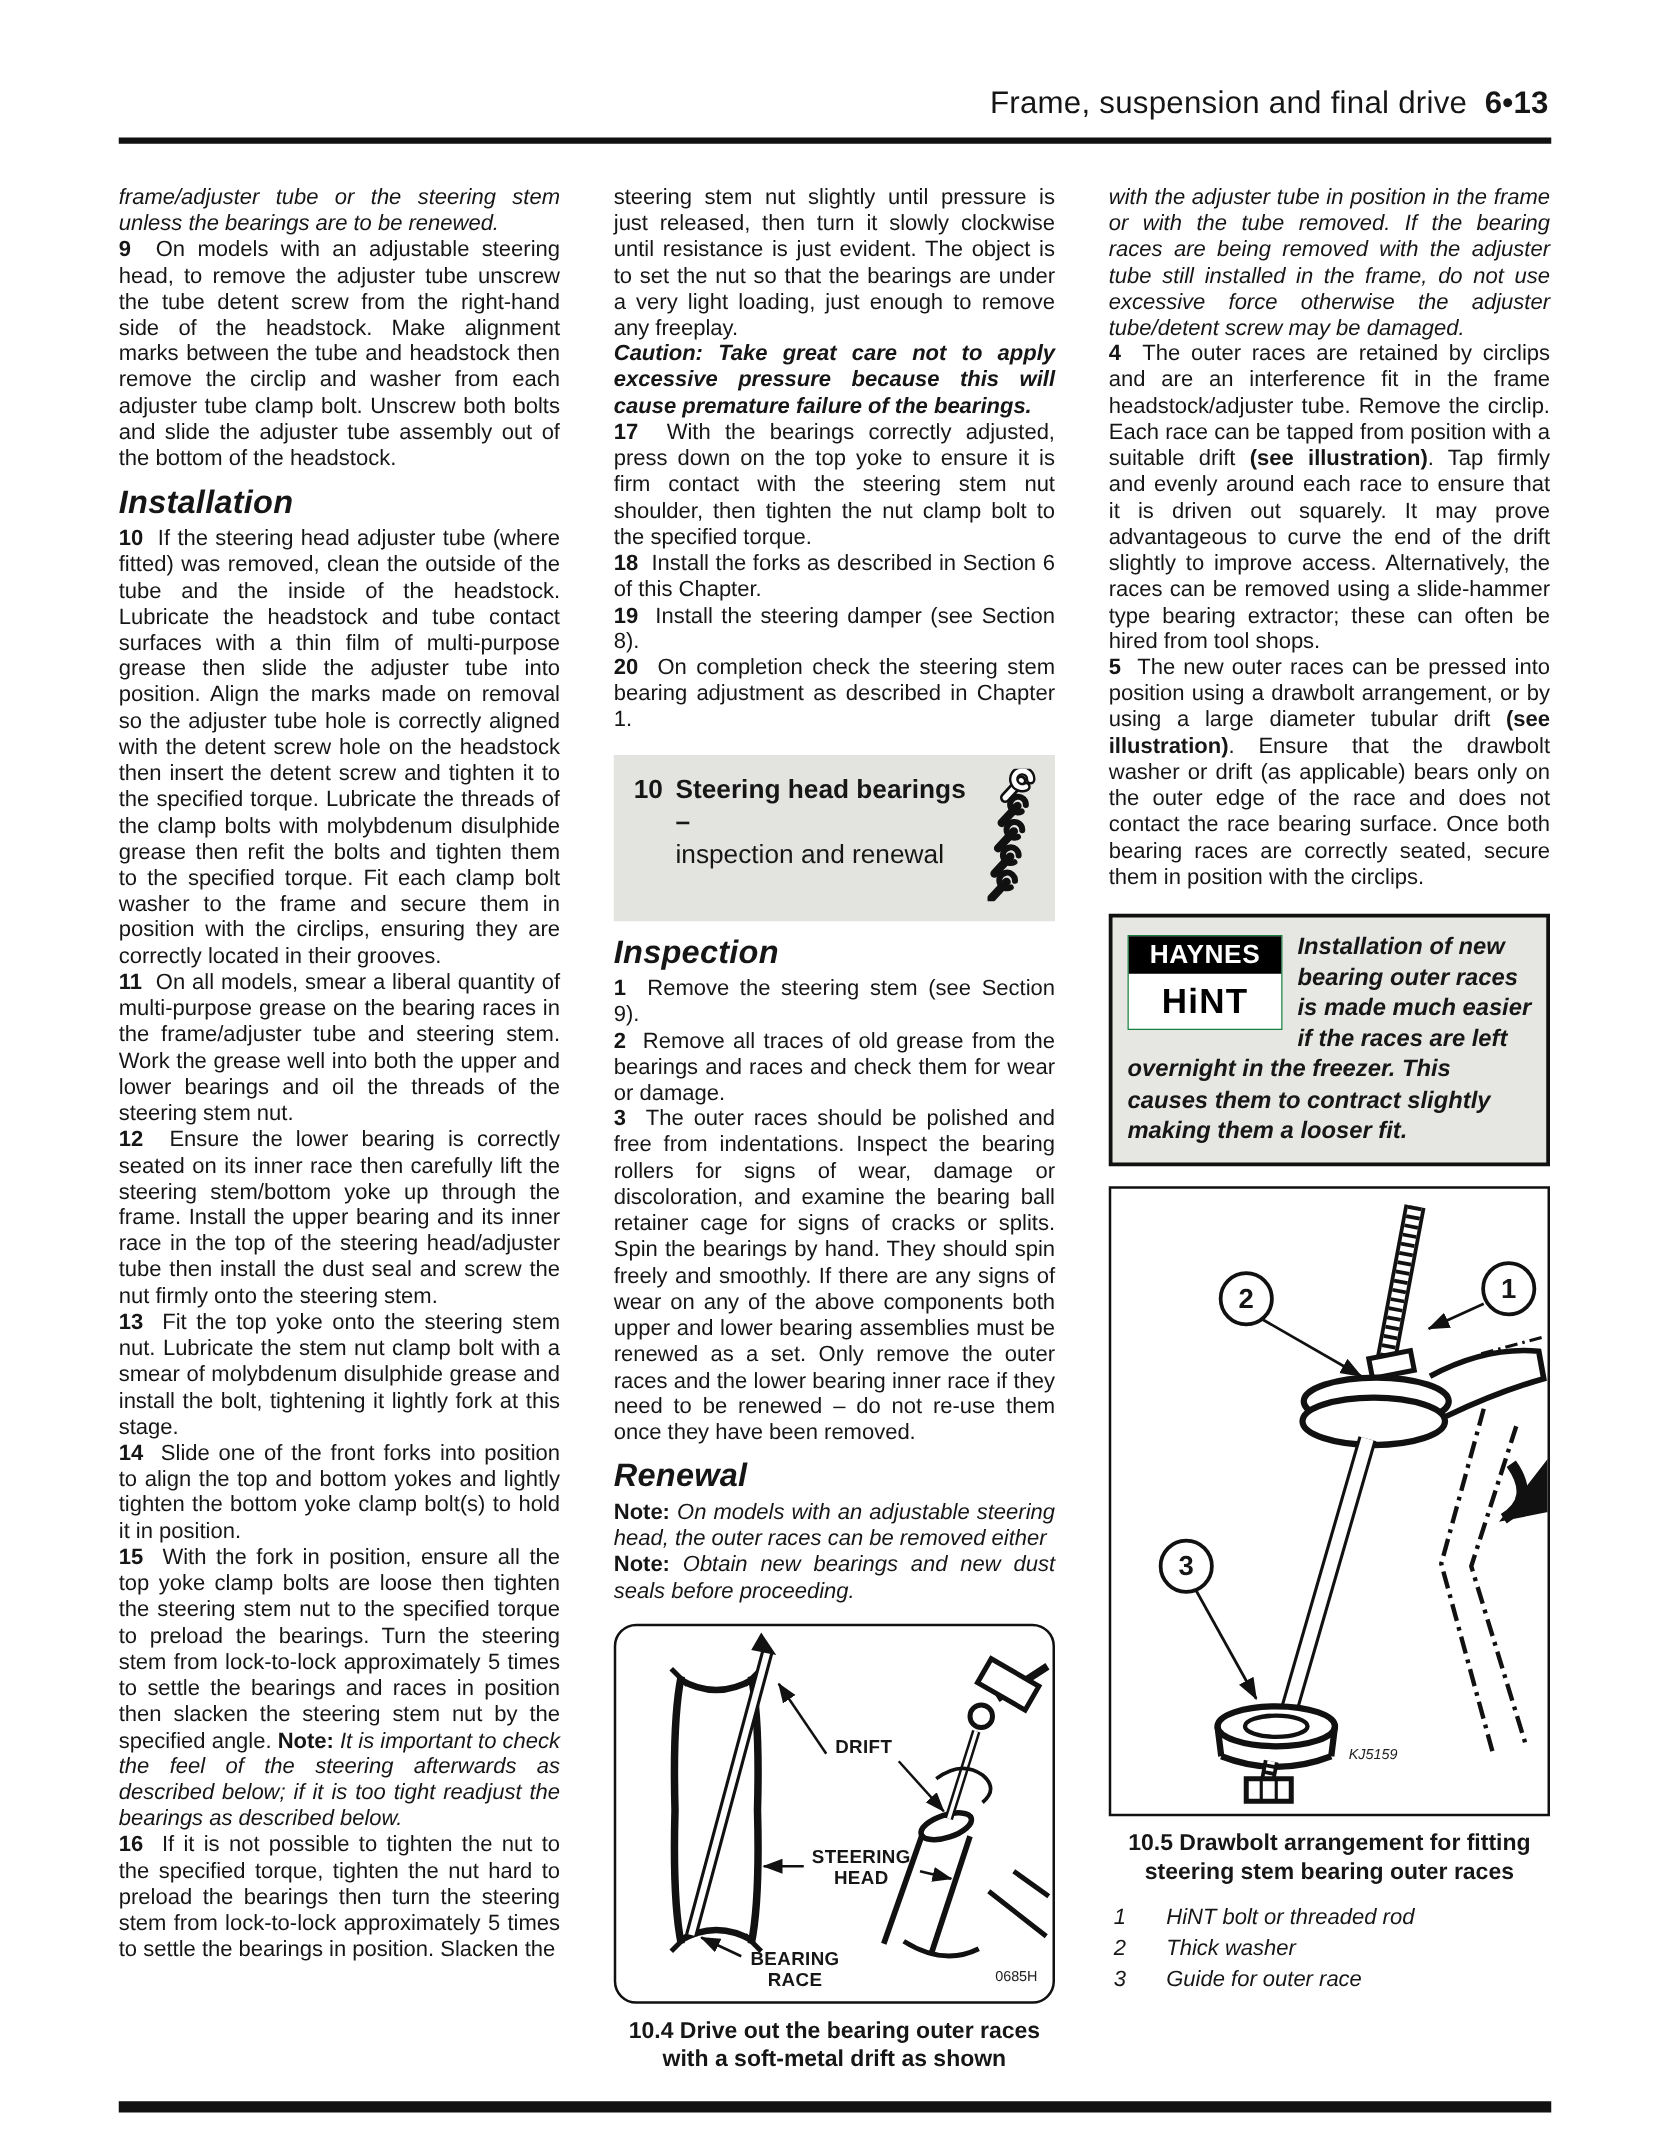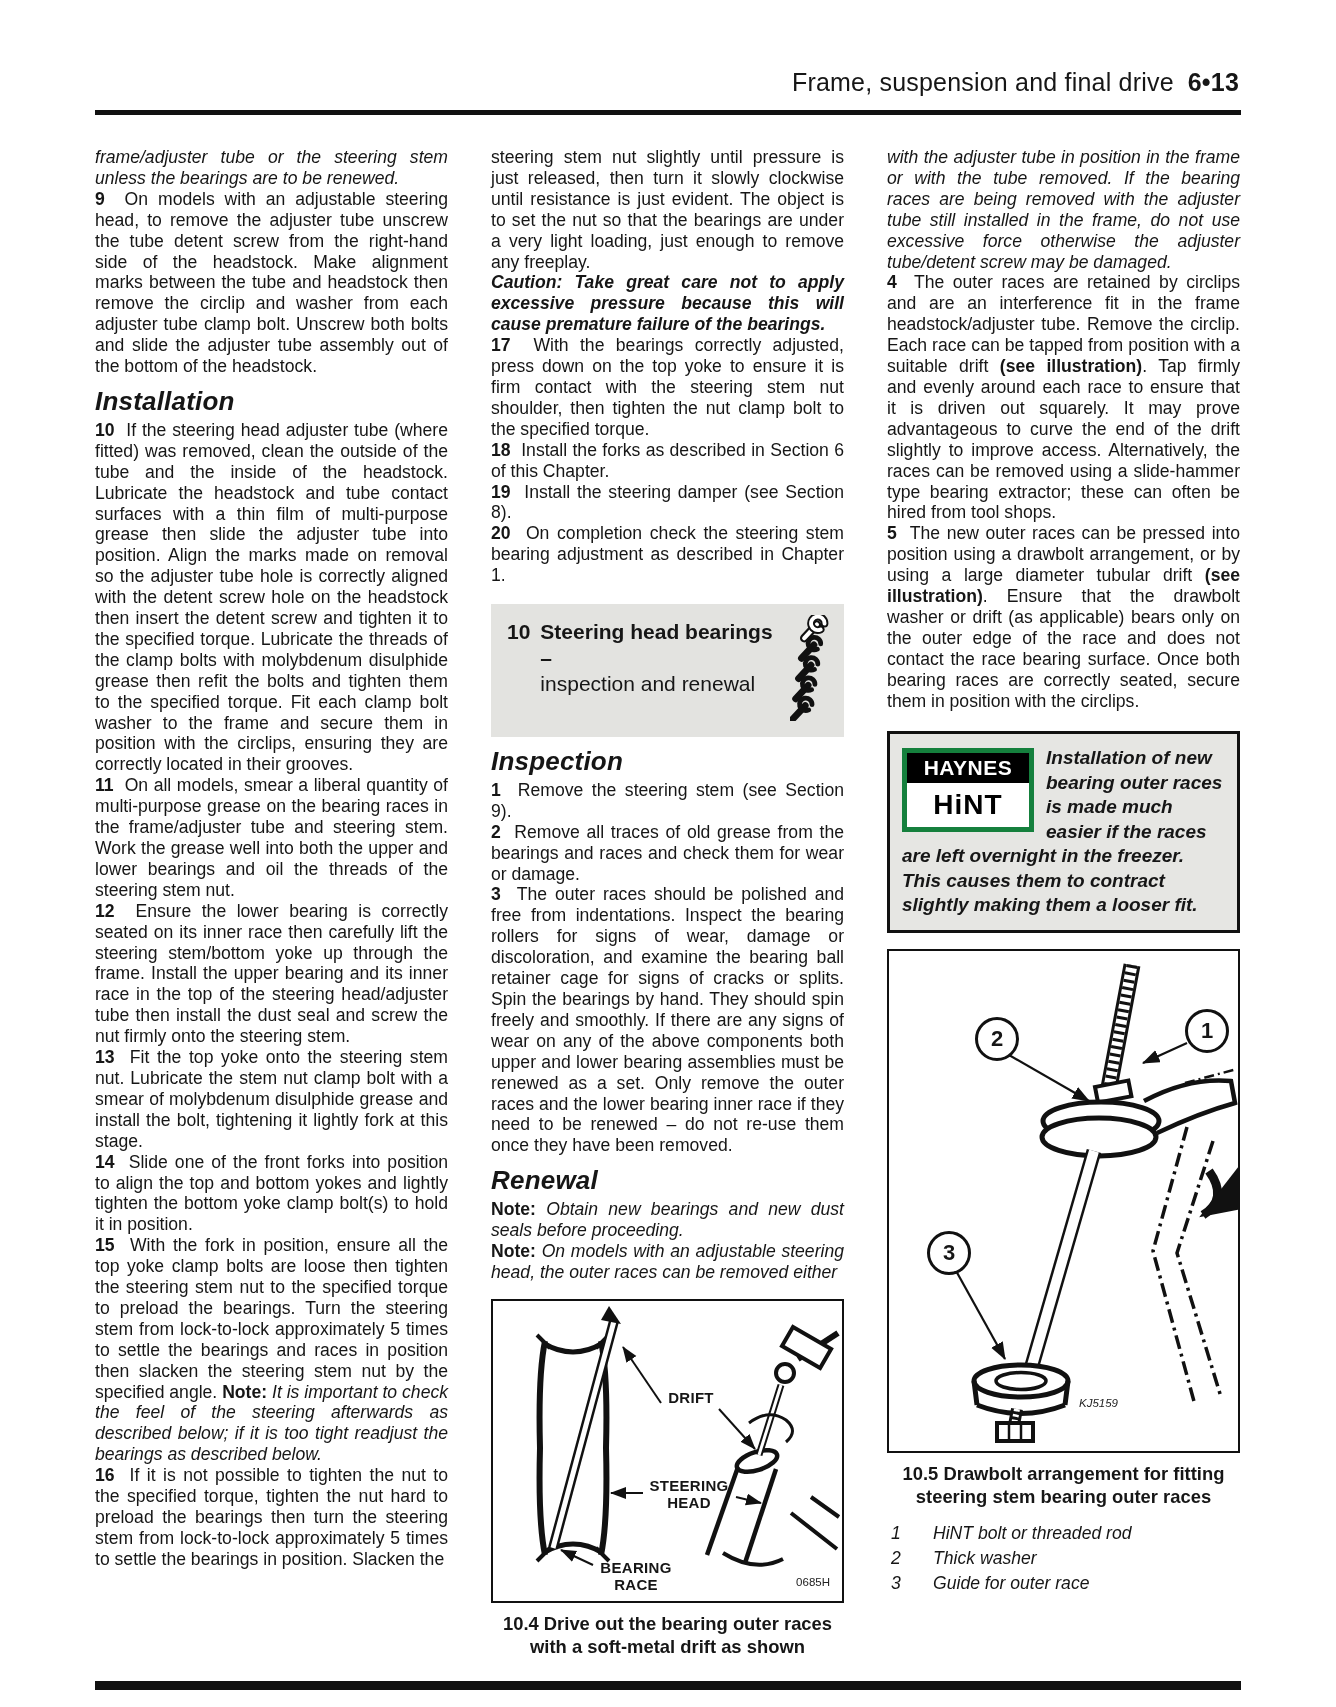--- a/index.html
+++ b/index.html
@@ -22,36 +22,36 @@
   
   .section-box{background:#e3e3e0;margin:18px 0 12px 0;padding:15px 10px 16px 16px;display:flex;align-items:flex-start;min-height:80px;}
   .section-box .sb-text{flex:1;display:flex;gap:10px;}
   .section-box .sb-num{font-weight:bold;font-size:21px;line-height:26px;}
   .section-box .sb-title{font-size:21px;line-height:26px;text-align:left;}
   .section-box .sb-line1{font-weight:bold;}
   .spanners{width:44px;height:106px;flex:0 0 auto;margin-top:-4px;}
 
   
   .figure{border:2px solid #111;background:#fff;position:relative;margin-top:16px;}
-  .fig-104{width:349px;height:300px;}
+  .fig-104{width:349px;height:300px;border-radius:18px;}
   .fig-105{width:349px;height:500px;}
   .figure svg{position:absolute;left:0;top:0;}
   .fig-label{position:absolute;font-weight:bold;font-size:15px;line-height:17px;text-align:center;white-space:pre-line;letter-spacing:0.3px;}
   .fig-code{position:absolute;font-size:11.5px;color:#222;}
   .fig-caption{font-weight:bold;font-size:18.4px;line-height:23.5px;text-align:center;margin-top:9px;}
   .callout{position:absolute;width:38px;height:38px;border:3px solid #111;border-radius:50%;background:#fff;
            font-weight:bold;font-size:22px;display:flex;align-items:center;justify-content:center;}
   .legend{margin-top:12px;font-style:italic;font-size:17.6px;line-height:25px;text-align:left;padding-left:4px;}
   .legend-row{display:flex;}
   .legend-num{width:42px;flex:0 0 auto;}
 
   
   .hint-box{border:3px solid #111;background:#e6e6e3;margin-top:20px;padding:12px 12px 12px 12px;
             font-weight:bold;font-style:italic;font-size:19px;line-height:24.5px;text-align:left;}
-  .hint-logo{float:left;width:122px;border:5px solid #15803d;background:#fff;margin:2px 12px 4px 0;}
+  .hint-logo{float:left;width:122px;border:1px solid #15803d;background:#fff;margin:2px 12px 4px 0;}
   .hint-logo .brand{background:#000;color:#fff;text-align:center;font-style:normal;font-weight:bold;font-size:21px;line-height:30px;letter-spacing:0.5px;}
   .hint-logo .hword{color:#000;text-align:center;font-style:normal;font-weight:bold;font-size:28px;line-height:44px;letter-spacing:1px;}
 
   .bottom-bar{position:absolute;left:95px;top:1681px;width:1146px;height:9px;background:#111;}
 </style>
 </head>
 <body>
 
 <div class="page">
 
@@ -113,22 +113,22 @@
             </g>
           </g>
         </svg>
       </div>
 
       <h3 class="sub">Inspection</h3>
       <p><span class="b">1&nbsp; </span><span>Remove the steering stem (see Section 9).</span></p>
       <p><span class="b">2&nbsp; </span><span>Remove all traces of old grease from the bearings and races and check them for wear or damage.</span></p>
       <p><span class="b">3&nbsp; </span><span>The outer races should be polished and free from indentations. Inspect the bearing rollers for signs of wear, damage or discoloration, and examine the bearing ball retainer cage for signs of cracks or splits. Spin the bearings by hand. They should spin freely and smoothly. If there are any signs of wear on any of the above components both upper and lower bearing assemblies must be renewed as a set. Only remove the outer races and the lower bearing inner race if they need to be renewed – do not re-use them once they have been removed.</span></p>
       <h3 class="sub">Renewal</h3>
+      <p><span class="b">Note: </span><span class="i">On models with an adjustable steering head, the outer races can be removed either</span></p>
       <p><span class="b">Note: </span><span class="i">Obtain new bearings and new dust seals before proceeding.</span></p>
-      <p><span class="b">Note: </span><span class="i">On models with an adjustable steering head, the outer races can be removed either</span></p>
 
       <div class="figure fig-104">
         <svg width="349" height="300" viewBox="0 0 349 300">
           <defs>
             <marker id="ah4" markerWidth="9" markerHeight="8" refX="7.5" refY="3" orient="auto">
                 <path d="M0,0 L8,3 L0,6 z" fill="#111"></path>
               </marker>
           </defs>
           <g fill="none" stroke="#111">
 

